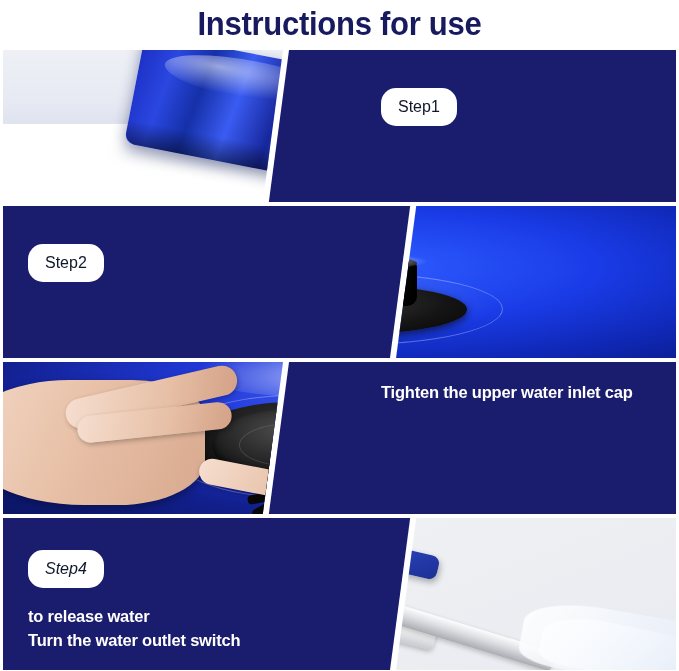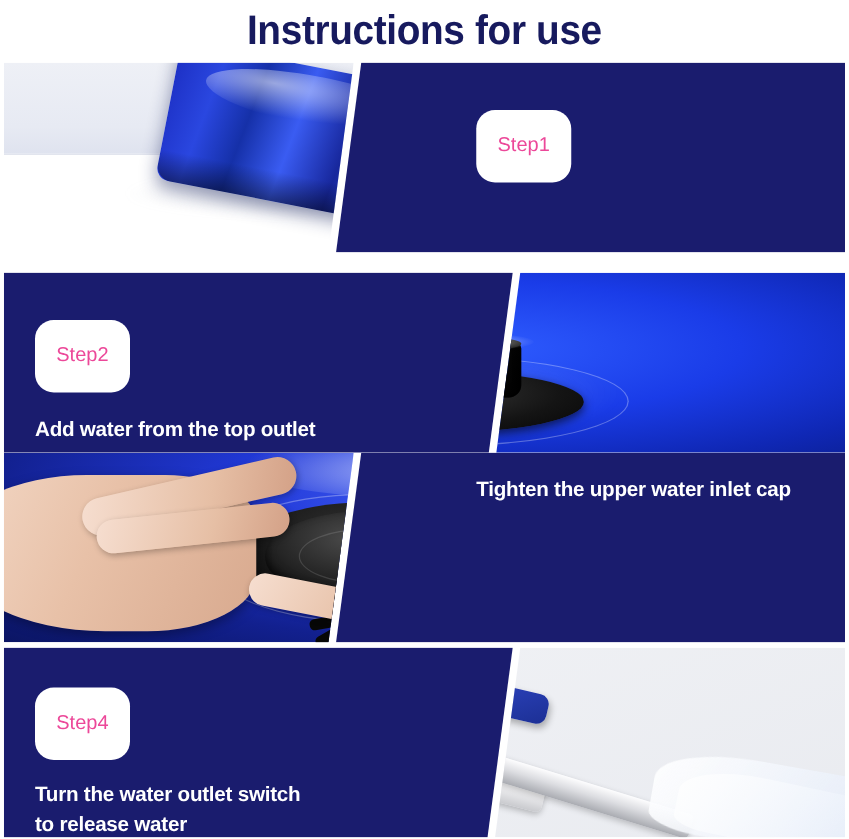--- a/index.html
+++ b/index.html
@@ -20,21 +20,21 @@
     transform:scaleX(0.94);
     white-space:nowrap;
   }
 
   
   .row{
     position:absolute;left:3px;width:673px;height:152px;
     overflow:hidden;background:#ffffff;
   }
   #row1{top:50px;}
-  #row2{top:218px;}
+  #row2{top:206px;}
   #row3{top:362px;}
   #row4{top:518px;}
 
   .panel{position:absolute;top:0;height:100%;}
 
   
   .navy{
     background:#1a1c6e;
     color:#ffffff;
   }
@@ -61,28 +61,28 @@
     clip-path:polygon(61.4% 0, 100% 0, 100% 100%, 58.4% 100%);
   }
 
   
   .content{position:absolute;top:0;height:100%;}
   .content.right{left:378px;width:290px;}
   .content.left{left:25px;width:320px;}
 
   .pill{
     display:inline-flex;align-items:center;justify-content:center;
-    background:#ffffff;color:#ec4899;
+    background:#ffffff;color:#0f172a;
     border-radius:15px;
     font-size:16px;font-weight:400;
-    padding:21px 17px;
+    padding:11px 17px;
     margin-top:38px;
     line-height:1;
   }
-  #row4 .pill{margin-top:32px;}
+  #row4 .pill{margin-top:32px;font-style:italic;}
 
   .caption{
     margin-top:19px;
     font-size:16.5px;font-weight:bold;color:#ffffff;
     letter-spacing:-0.2px;
     line-height:1.45;
   }
   #row4 .caption{margin-top:17px;}
 
   
@@ -346,21 +346,20 @@
         </div>
         <div class="r2cap"></div>
         <div class="r2captop"></div>
         <div class="r2splash"></div>
         <div class="r2stream"></div>
       </div>
     </div>
     <div class="panel navy navy-left"></div>
     <div class="content left">
       <div class="pill">Step2</div>
-      <div class="caption">Add water from the top outlet</div>
     </div>
   </div>
 
   <div class="row" id="row3">
     <div class="panel photo photo-left">
       <div class="art">
         <div class="r3bg"></div>
         <div class="r3sheen"></div>
         <div class="r3ring"></div>
         <div class="r3flange"></div>
@@ -404,19 +403,19 @@
         <div class="r4handle"></div>
         <div class="r4handlecap"></div>
         <div class="r4jet"></div>
         <div class="r4jet2"></div>
       </div>
     </div>
     <div class="panel navy navy-left"></div>
     <div class="content left">
       <div class="pill">Step4</div>
       <div class="caption">
+        <div>to release water</div>
         <div>Turn the water outlet switch</div>
-        <div>to release water</div>
       </div>
     </div>
   </div>
 
 </div>
 
 </body></html>

